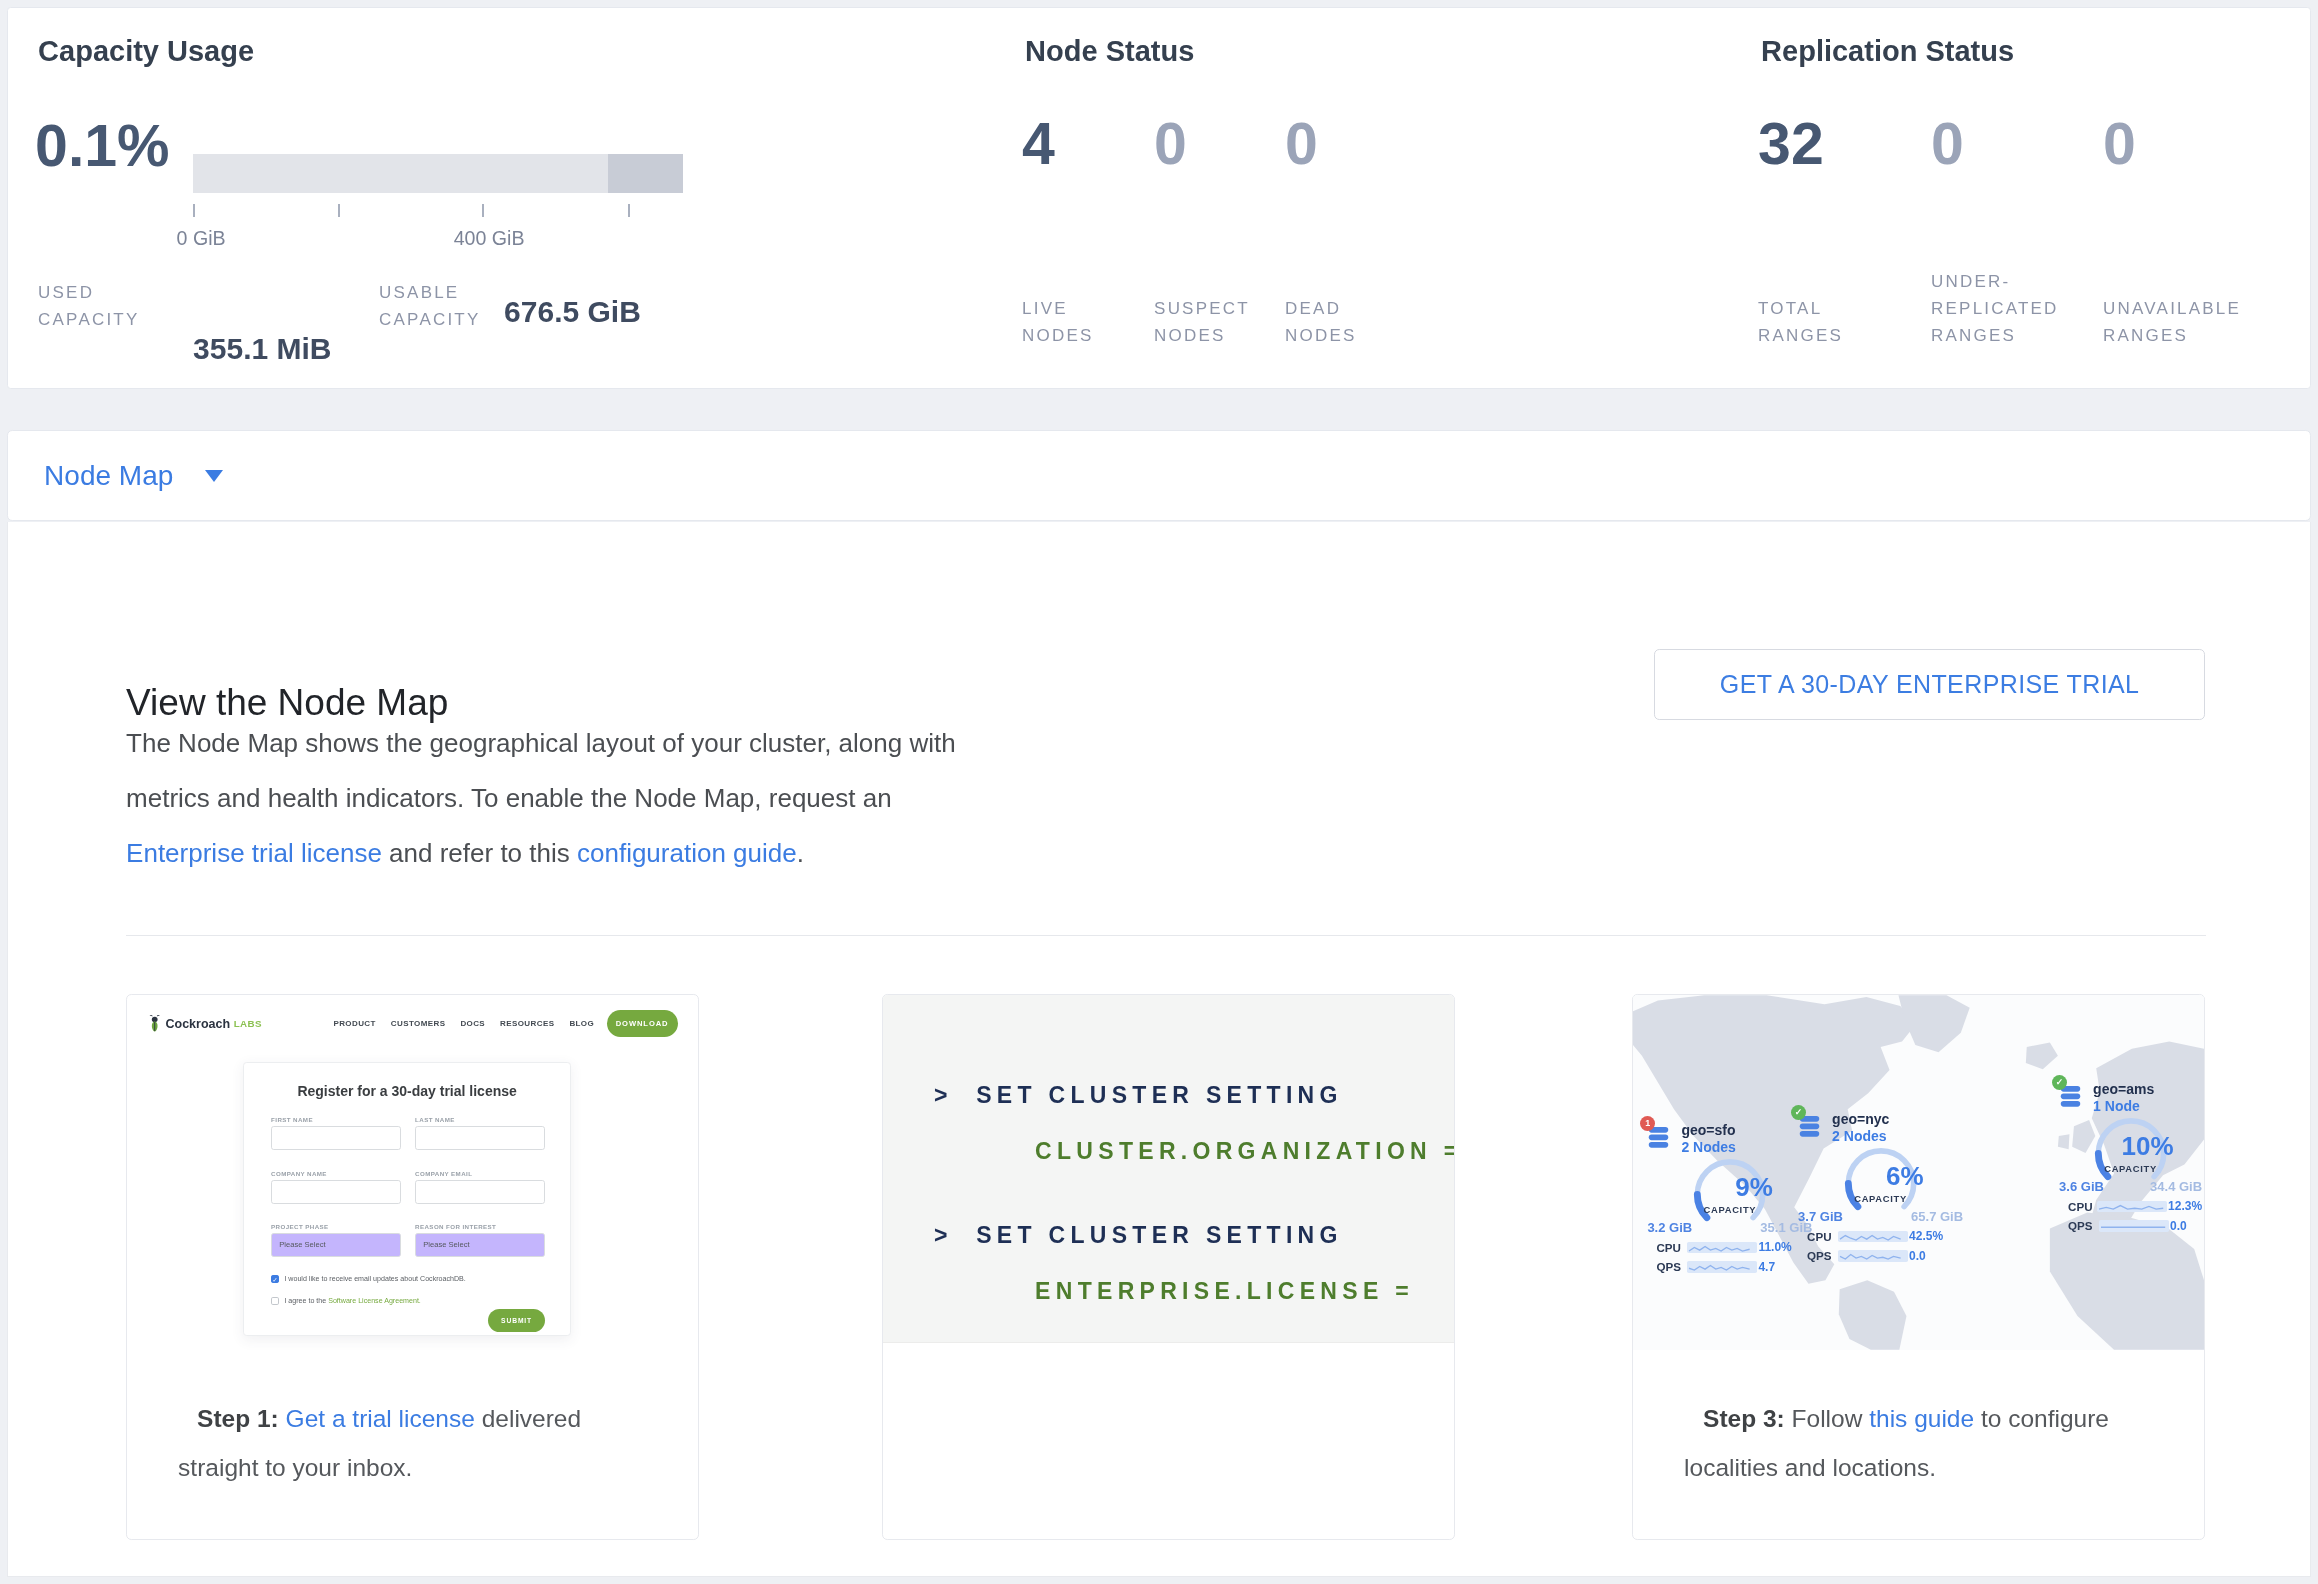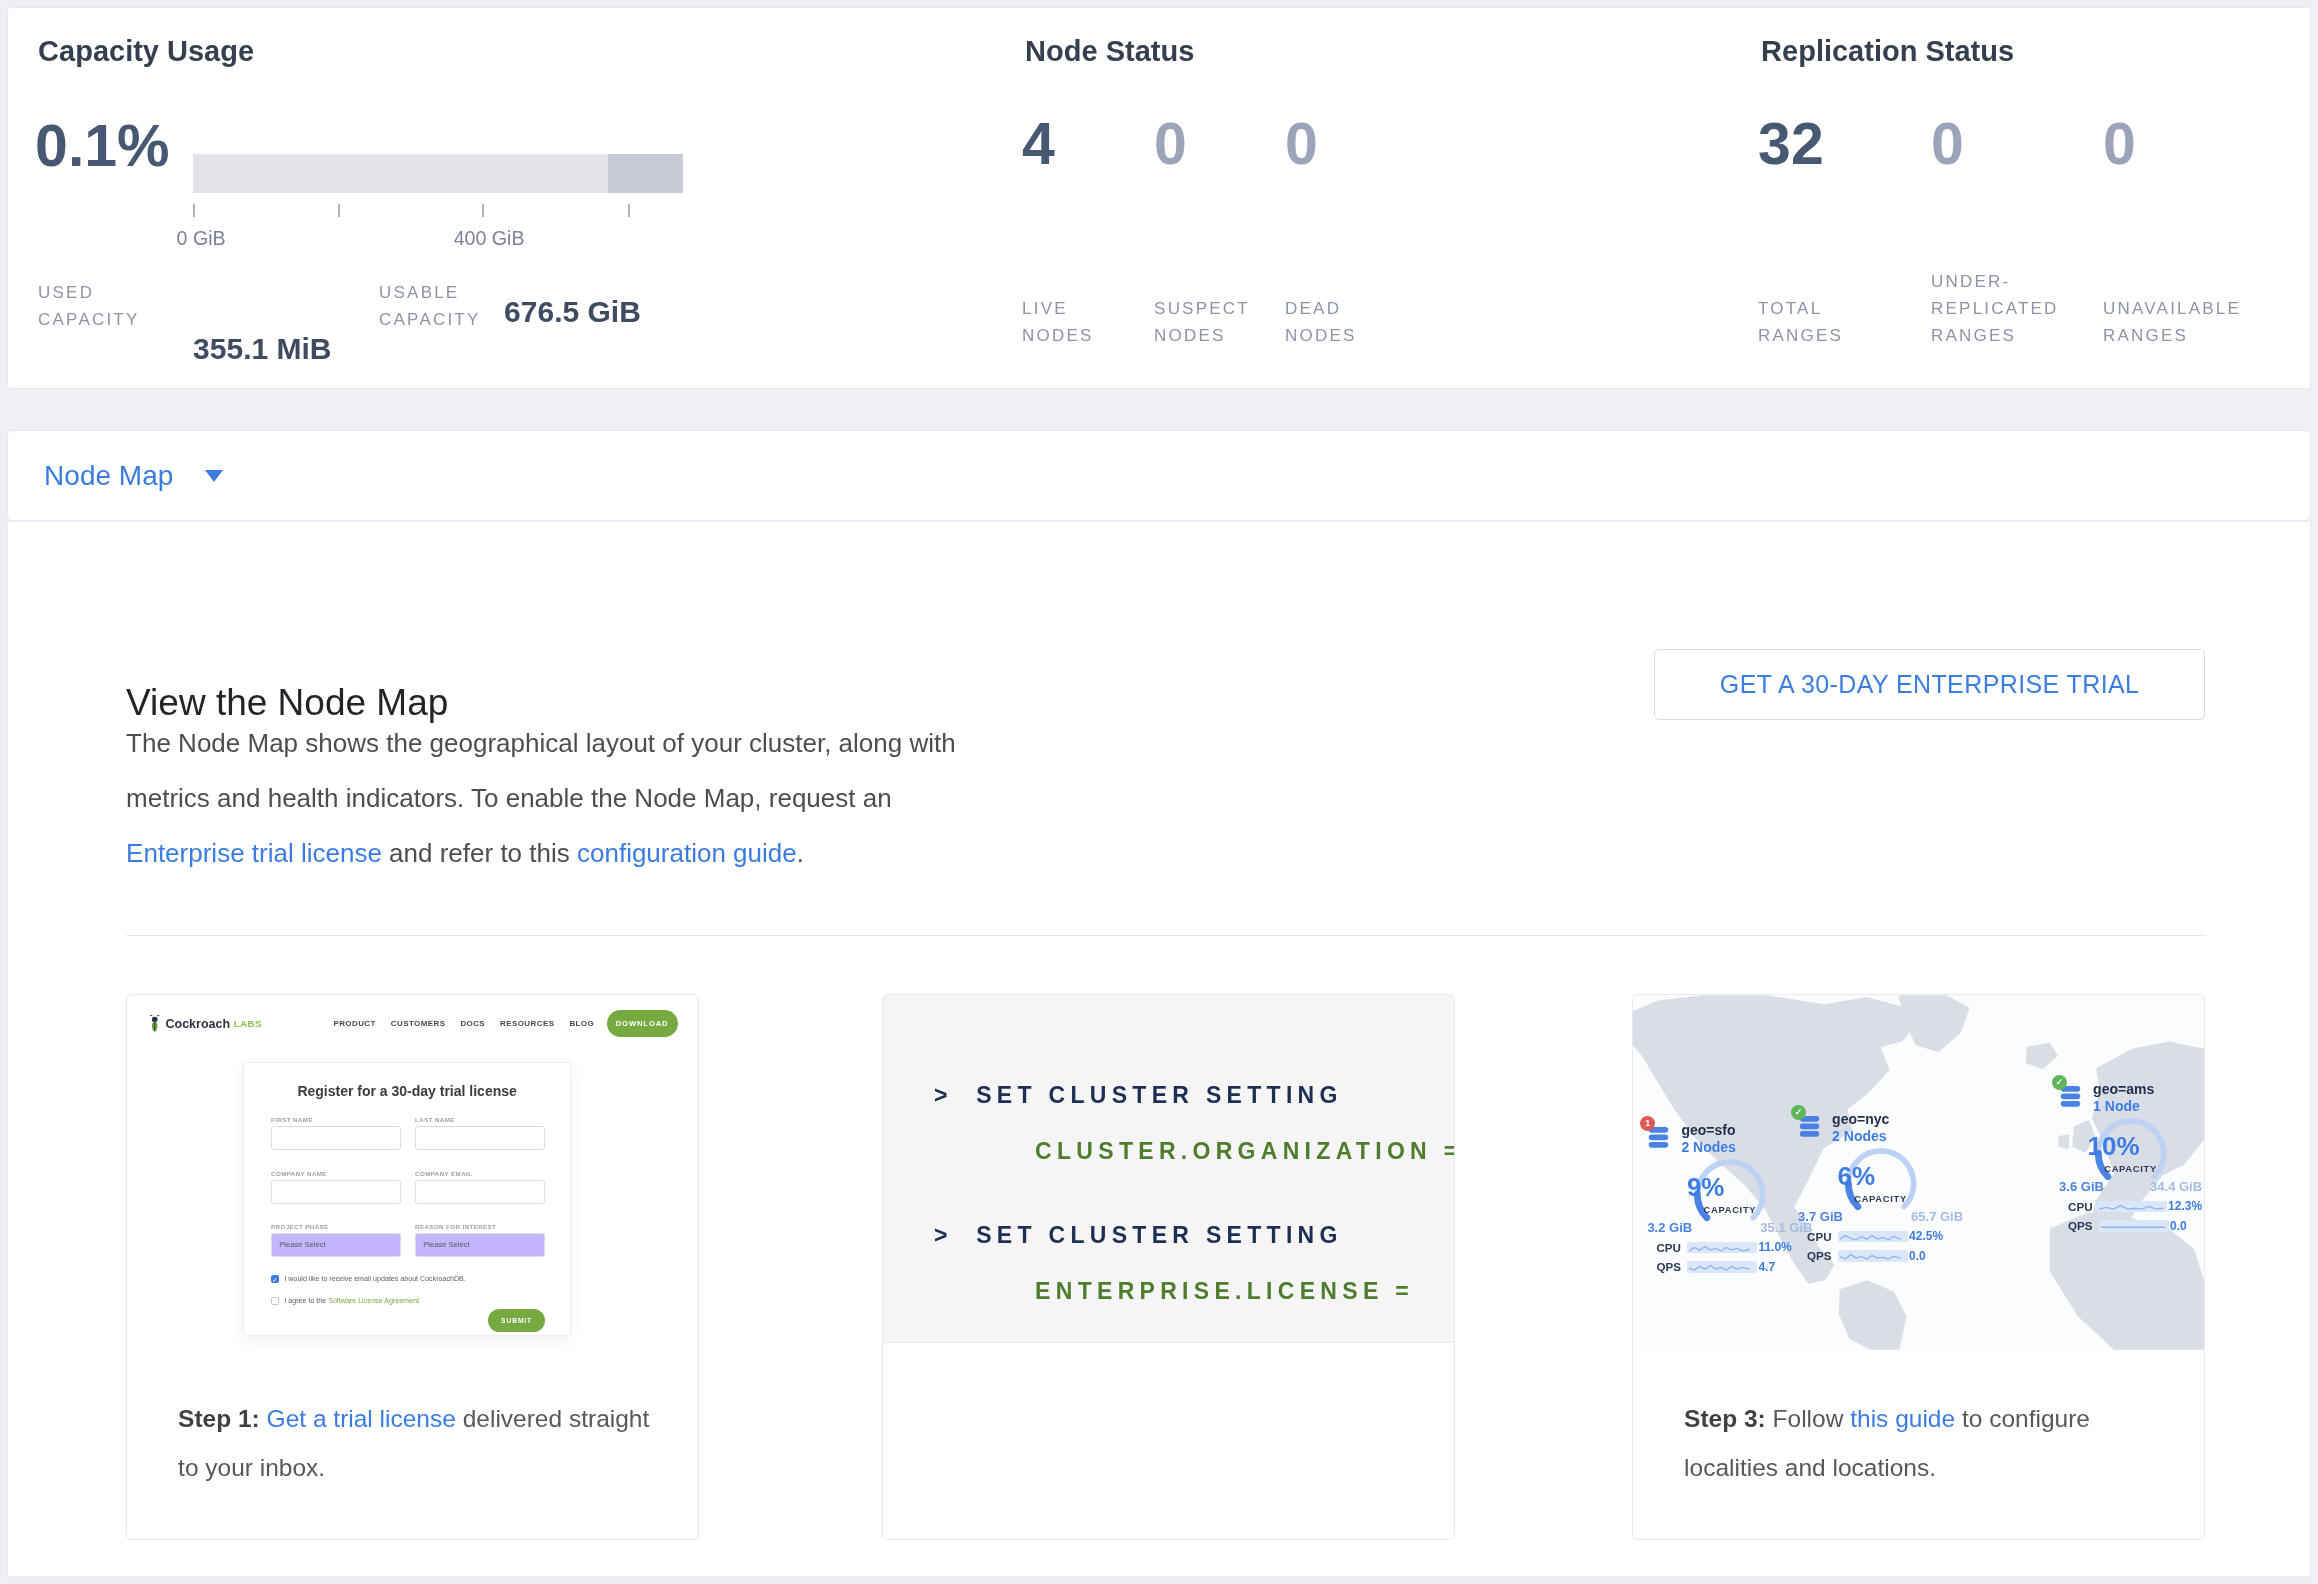--- a/index.html
+++ b/index.html
@@ -53,21 +53,21 @@
     font-family:"Liberation Sans", sans-serif;
   }
   .hr { height:0.9px; background:#e6e8ec; }
 
   
   .card {
     top:472px; width:573px; height:546px; background:#fff;
     border:0.9px solid #e7e9ee; border-radius:5.3px; overflow:hidden;
   }
   .caption { position:absolute; left:51px; top:399px; width:472px; font-size:24.5px; color:#55585c; line-height:49px; }
-  .cap-bold { font-weight:700; color:#3f4245; }
+  .cap-bold { font-weight:700; color:#3f4245;margin-left:19px; }
 
   
   .mini-header { position:absolute; left:20.5px; right:20.5px; top:12.5px; height:32px; display:flex; align-items:center; }
   .mini-logo-text { font-size:12.5px; font-weight:700; color:#2b3340; margin-left:4.5px; }
   .mini-logo-sub { font-size:9.8px; font-weight:600; color:#8cc152; margin-left:3.6px; letter-spacing:0.4px; }
   .mini-nav { margin-left:auto; display:flex; gap:15px; align-items:center; margin-right:12.5px; }
   .mini-nav span { font-size:8px; font-weight:700; color:#434a52; letter-spacing:0.4px; }
   .mini-download {
     width:71px; height:27px; border-radius:13.4px; background:#76a93f; color:#fff;
     font-size:7.6px; font-weight:700; letter-spacing:0.9px; display:flex; align-items:center; justify-content:center;
@@ -100,21 +100,21 @@
   .geo-widget { position:absolute; }
   .geo-head { display:flex; gap:9px; align-items:flex-start; }
   .db-icon-wrap { position:relative; width:25px; height:23px; flex:none; margin-top:3.6px; }
   .badge { position:absolute; left:-7.1px; top:-9.8px; width:15px; height:15px; border-radius:50%;
            color:#fff; font-size:9px; font-weight:700; display:flex; align-items:center; justify-content:center; }
   .badge.error { background:#e05a54; }
   .badge.ok { background:#5fb65a; }
   .geo-name { font-size:14px; font-weight:700; color:#22304e; line-height:17px; }
   .geo-nodes { font-size:14px; font-weight:700; color:#3d7ce3; line-height:17px; }
   .gauge { position:relative; width:86px; height:73px; margin:1.8px auto 0; }
-  .gauge-pct { position:absolute; left:0; right:0; top:14.3px; text-align:left; font-size:26px; font-weight:700; color:#3d7ce3; }
+  .gauge-pct { position:absolute; left:0; right:0; top:14.3px; text-align:right; font-size:26px; font-weight:700; color:#3d7ce3; }
   .gauge-cap { position:absolute; left:0; right:0; top:46px; text-align:center; font-size:9.4px; font-weight:700; letter-spacing:0.7px; color:#2c3a55; }
   .gib-row { display:flex; justify-content:space-between; margin-top:-10.7px; font-size:13px; font-weight:700; }
   .gib-min { color:#4e83e2; }
   .gib-max { color:#a4bbe2; }
   .metric-row { display:flex; align-items:center; gap:1px; margin-top:5.3px; padding-left:9px; }
   .metric-label { font-size:11.6px; font-weight:700; color:#2c3a55; width:30px; }
   .spark { width:70px; height:11.6px; background:#dbe7f9; border-radius:1.8px; overflow:hidden; flex:none; }
   .metric-val { font-size:12px; font-weight:700; color:#3d7ce3; }
 </style>
 </head>

